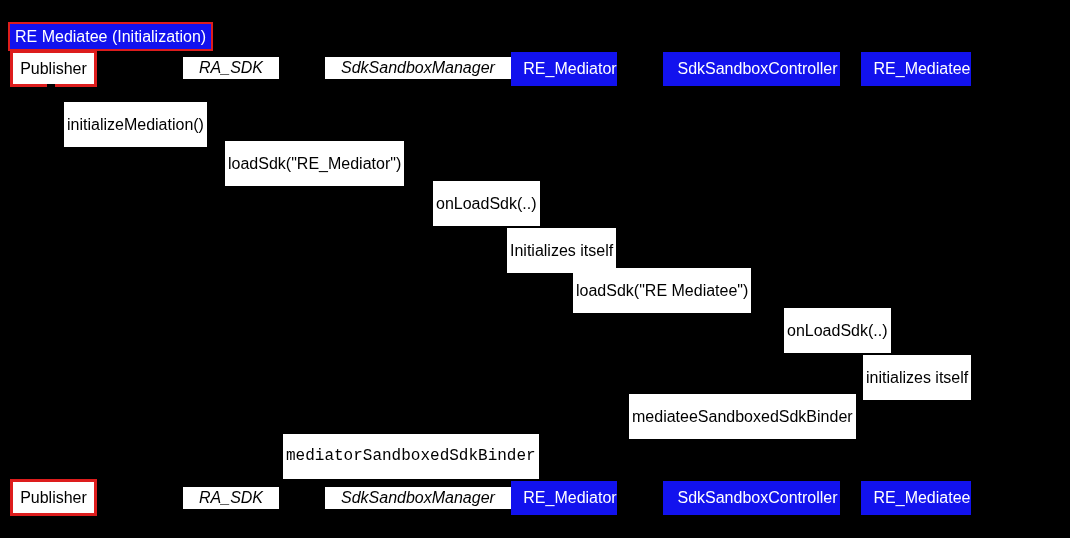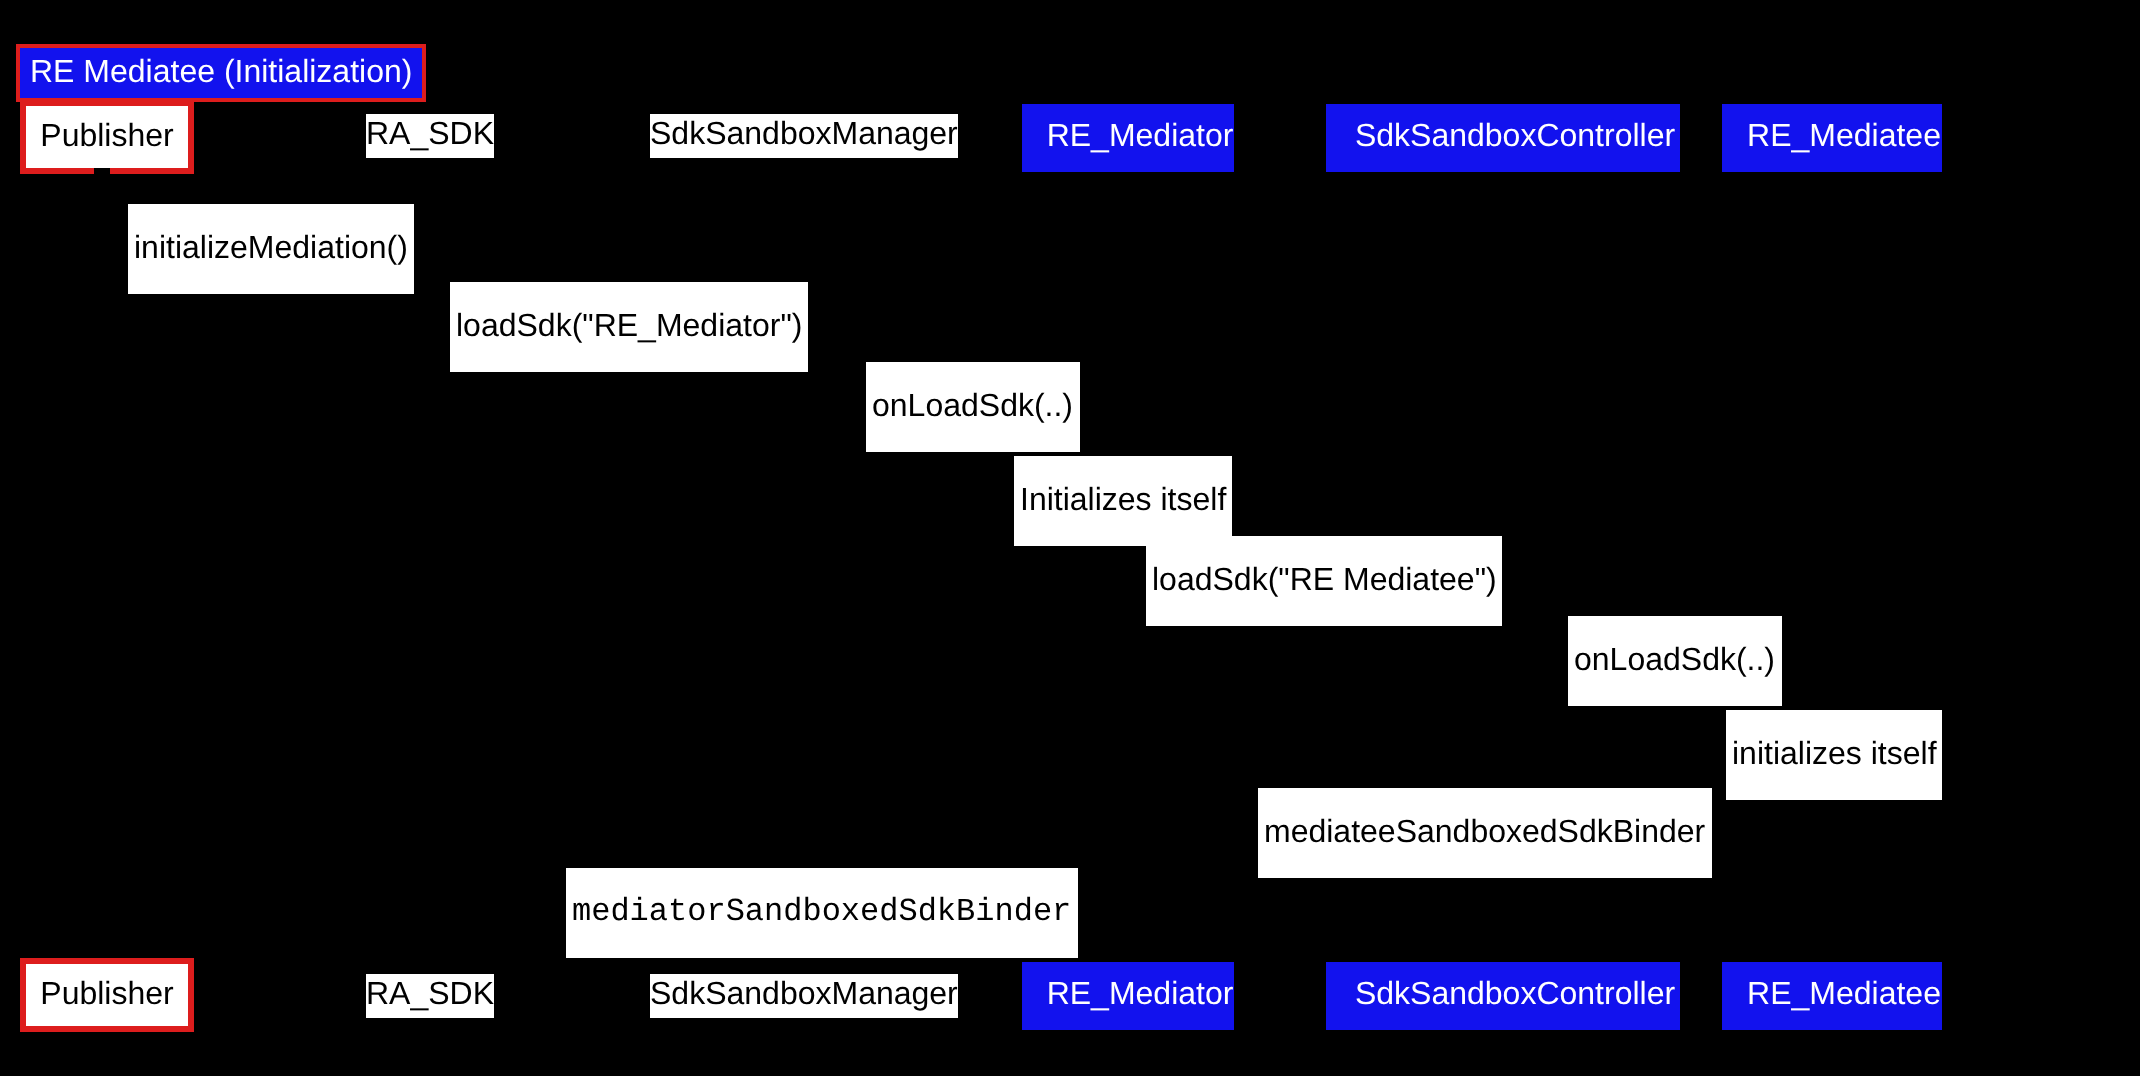--- a/index.html
+++ b/index.html
@@ -42,22 +42,23 @@
   .participant.publisher {
     background: var(--label-bg, #fff);
     border: 3px solid var(--border-red, #dd1d1d);
     color: var(--label-text, #000);
     width: 87px;
     height: 37px;
   }
   .participant.plain {
     background: var(--label-bg, #fff);
     color: var(--label-text, #000);
-    padding: 2px 0;
+    padding: 2px 16px;
     height: 22px;
+    font-style: italic;
   }
   .participant.blue {
     background: var(--box-blue, #1212ee);
     color: var(--blue-box-text, #fff);
     height: 34px;
     padding-left: 12px;
   }
   .msg {
     position: absolute;
     background: var(--label-bg, #fff);

